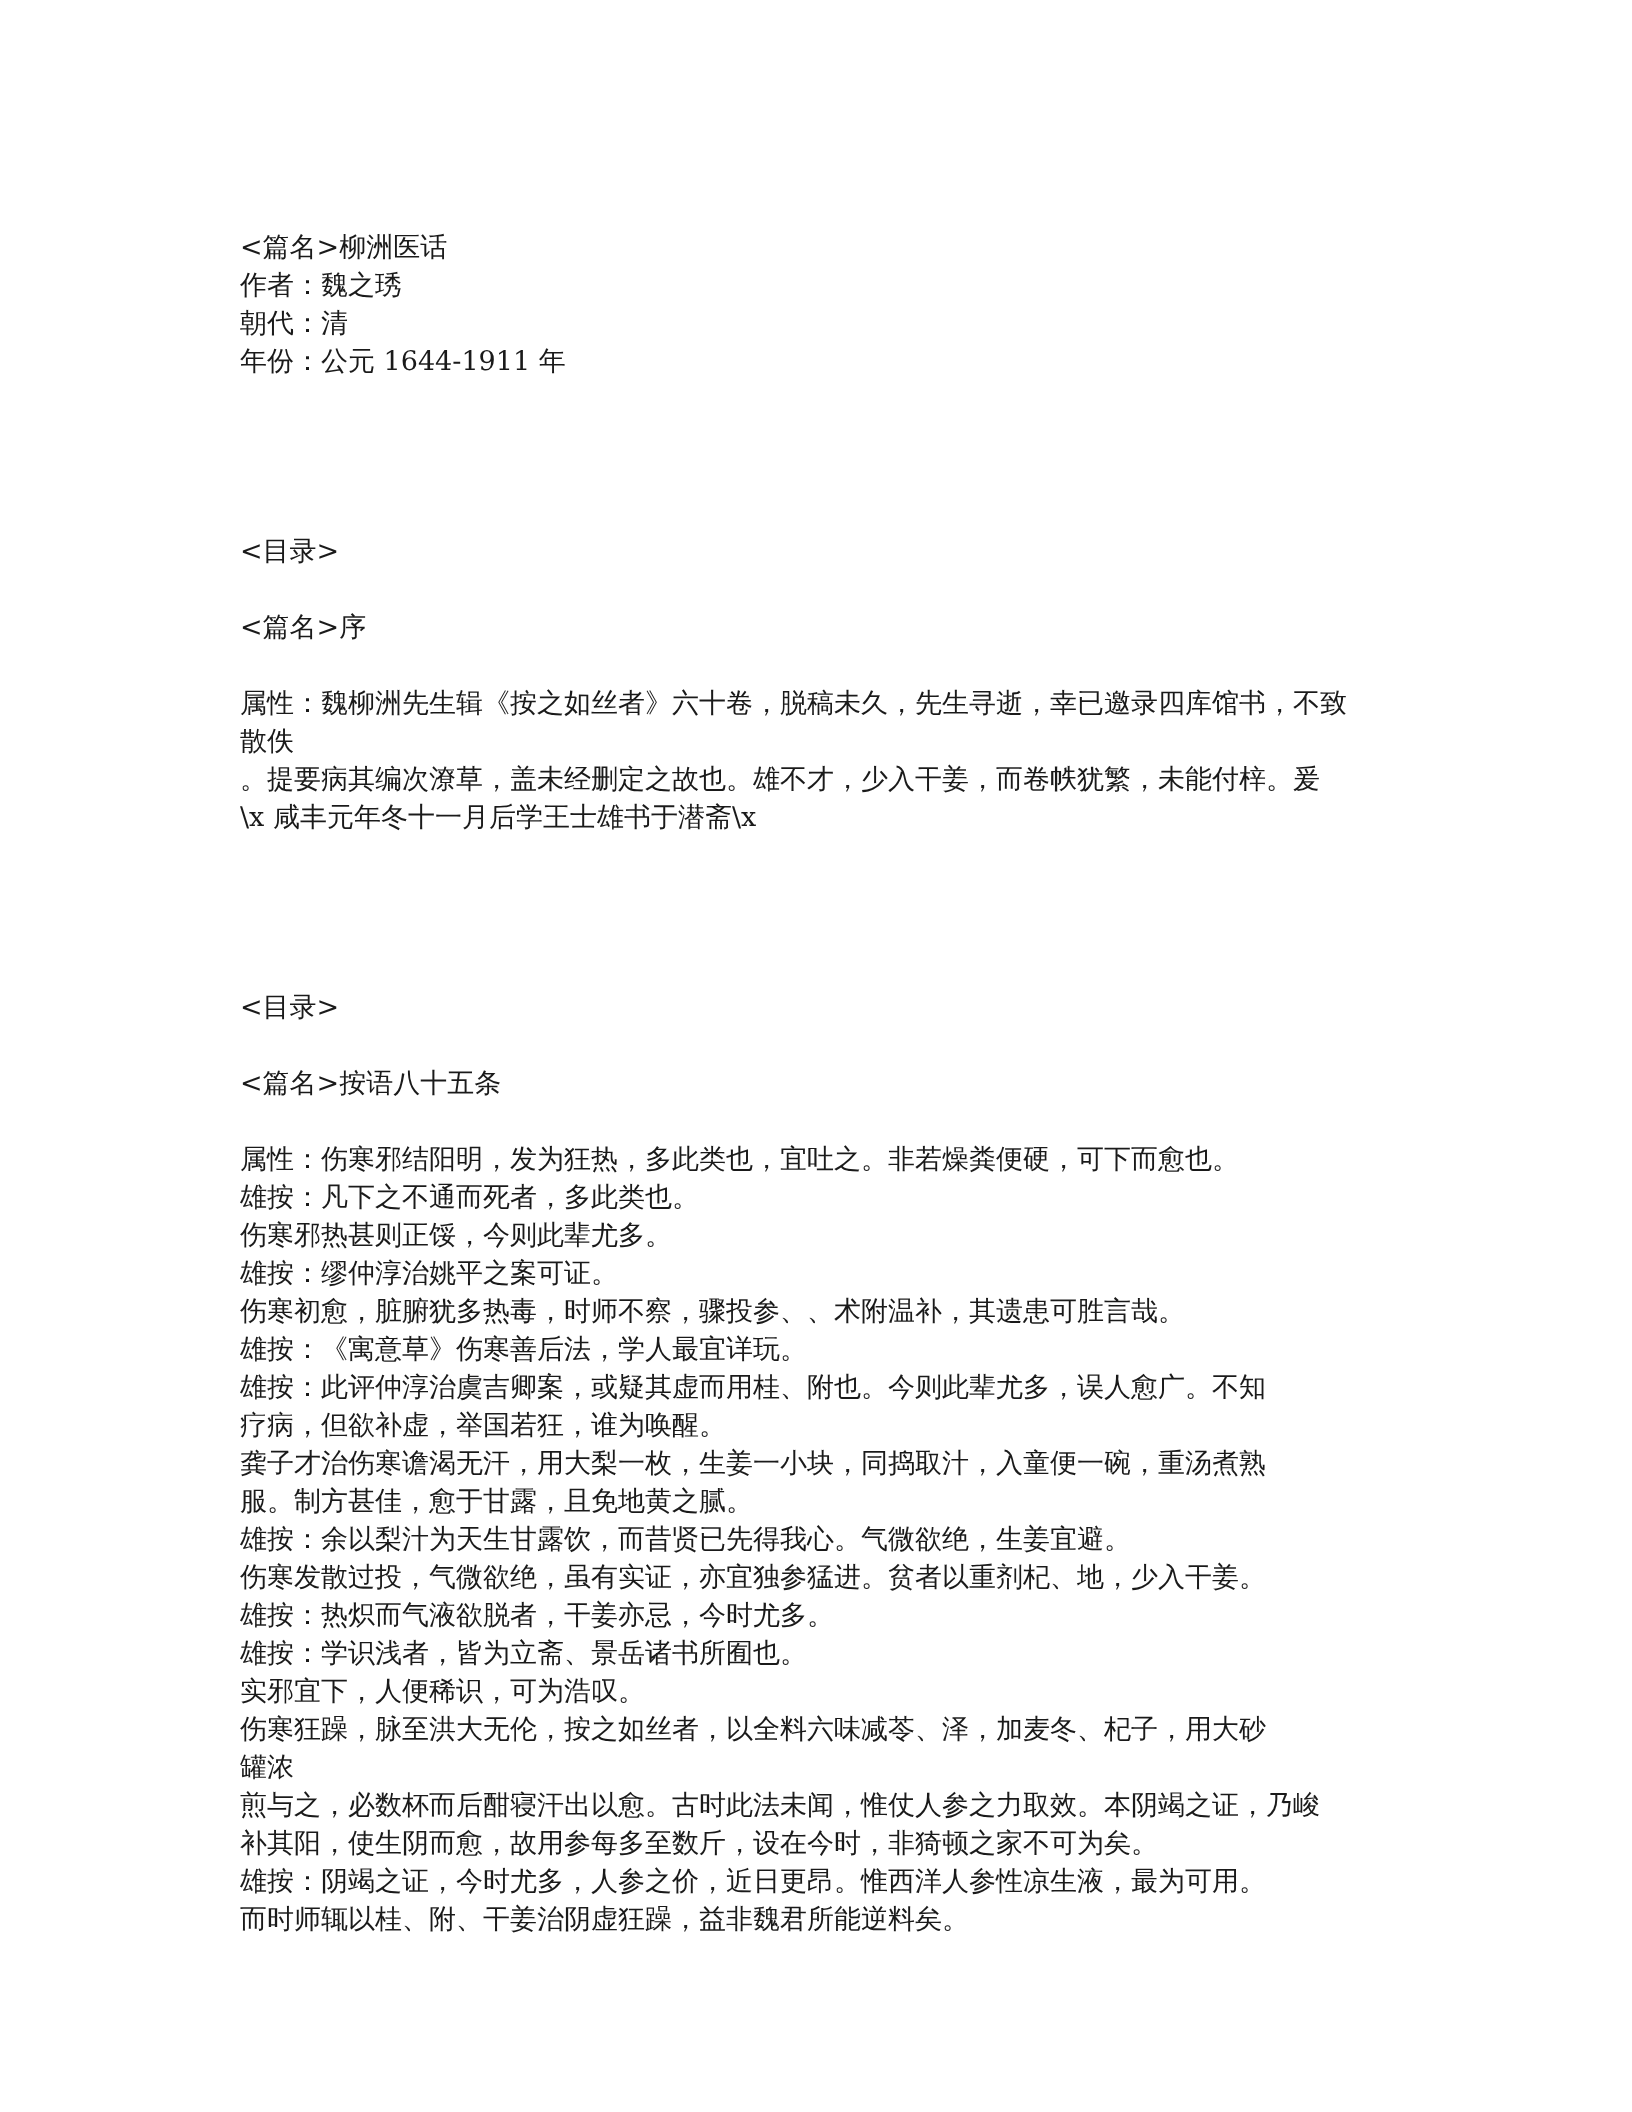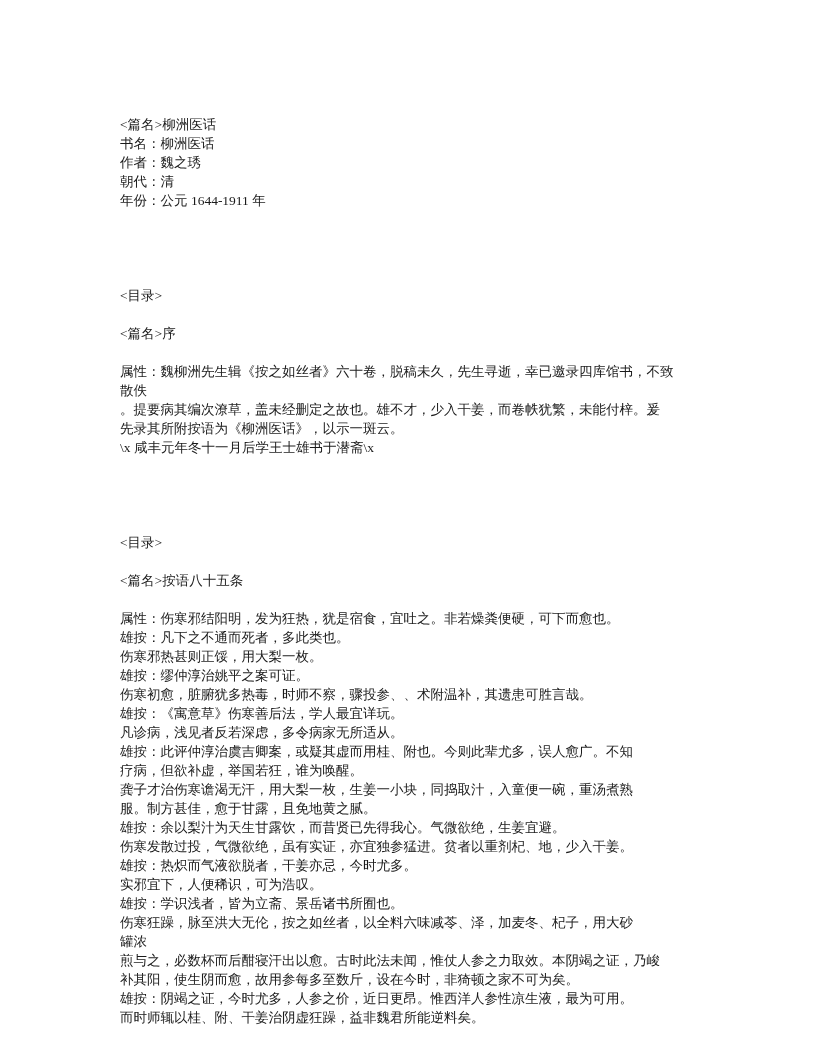--- a/index.html
+++ b/index.html
@@ -20,74 +20,70 @@
       position: absolute;
       left: 120px;
       top: 115px;
       width: 590px;
     }
     .line {
       display: block;
       height: 19px;
       line-height: 19px;
       white-space: nowrap;
-      font-family: Liberation Serif, serif;
     }
     .gap-small { height: 19px; }
     .gap-xl { height: 76px; }
   </style>
 </head>
 <body>
 
 <div class="page">
   <div>
     <span class="line">&lt;篇名&gt;柳洲医话</span>
-    <span class="line">书名：柳洲医话</span>
     <span class="line">作者：魏之琇</span>
     <span class="line">朝代：清</span>
     <span class="line">年份：公元 1644-1911 年</span>
   </div>
 
   <div class="gap-xl"></div>
 
   <div>
     <span class="line">&lt;目录&gt;</span>
     <div class="gap-small"></div>
     <span class="line">&lt;篇名&gt;序</span>
     <div class="gap-small"></div>
     <span class="line">属性：魏柳洲先生辑《按之如丝者》六十卷，脱稿未久，先生寻逝，幸已邀录四库馆书，不致</span>
     <span class="line">散佚</span>
     <span class="line">。提要病其编次潦草，盖未经删定之故也。雄不才，少入干姜，而卷帙犹繁，未能付梓。爰</span>
-    <span class="line">先录其所附按语为《柳洲医话》，以示一斑云。</span>
     <span class="line">\x 咸丰元年冬十一月后学王士雄书于潜斋\x</span>
   </div>
 
   <div class="gap-xl"></div>
 
   <div>
     <span class="line">&lt;目录&gt;</span>
     <div class="gap-small"></div>
     <span class="line">&lt;篇名&gt;按语八十五条</span>
     <div class="gap-small"></div>
-    <span class="line">属性：伤寒邪结阳明，发为狂热，犹是宿食，宜吐之。非若燥粪便硬，可下而愈也。</span>
+    <span class="line">属性：伤寒邪结阳明，发为狂热，多此类也，宜吐之。非若燥粪便硬，可下而愈也。</span>
     <span class="line">雄按：凡下之不通而死者，多此类也。</span>
-    <span class="line">伤寒邪热甚则正馁，用大梨一枚。</span>
+    <span class="line">伤寒邪热甚则正馁，今则此辈尤多。</span>
     <span class="line">雄按：缪仲淳治姚平之案可证。</span>
     <span class="line">伤寒初愈，脏腑犹多热毒，时师不察，骤投参、、术附温补，其遗患可胜言哉。</span>
     <span class="line">雄按：《寓意草》伤寒善后法，学人最宜详玩。</span>
-    <span class="line">凡诊病，浅见者反若深虑，多令病家无所适从。</span>
     <span class="line">雄按：此评仲淳治虞吉卿案，或疑其虚而用桂、附也。今则此辈尤多，误人愈广。不知</span>
     <span class="line">疗病，但欲补虚，举国若狂，谁为唤醒。</span>
     <span class="line">龚子才治伤寒谵渴无汗，用大梨一枚，生姜一小块，同捣取汁，入童便一碗，重汤煮熟</span>
     <span class="line">服。制方甚佳，愈于甘露，且免地黄之腻。</span>
     <span class="line">雄按：余以梨汁为天生甘露饮，而昔贤已先得我心。气微欲绝，生姜宜避。</span>
     <span class="line">伤寒发散过投，气微欲绝，虽有实证，亦宜独参猛进。贫者以重剂杞、地，少入干姜。</span>
     <span class="line">雄按：热炽而气液欲脱者，干姜亦忌，今时尤多。</span>
+    <span class="line">雄按：学识浅者，皆为立斋、景岳诸书所囿也。</span>
     <span class="line">实邪宜下，人便稀识，可为浩叹。</span>
-    <span class="line">雄按：学识浅者，皆为立斋、景岳诸书所囿也。</span>
     <span class="line">伤寒狂躁，脉至洪大无伦，按之如丝者，以全料六味减苓、泽，加麦冬、杞子，用大砂</span>
     <span class="line">罐浓</span>
     <span class="line">煎与之，必数杯而后酣寝汗出以愈。古时此法未闻，惟仗人参之力取效。本阴竭之证，乃峻</span>
     <span class="line">补其阳，使生阴而愈，故用参每多至数斤，设在今时，非猗顿之家不可为矣。</span>
     <span class="line">雄按：阴竭之证，今时尤多，人参之价，近日更昂。惟西洋人参性凉生液，最为可用。</span>
     <span class="line">而时师辄以桂、附、干姜治阴虚狂躁，益非魏君所能逆料矣。</span>
   </div>
 </div>
 
 </body></html>

